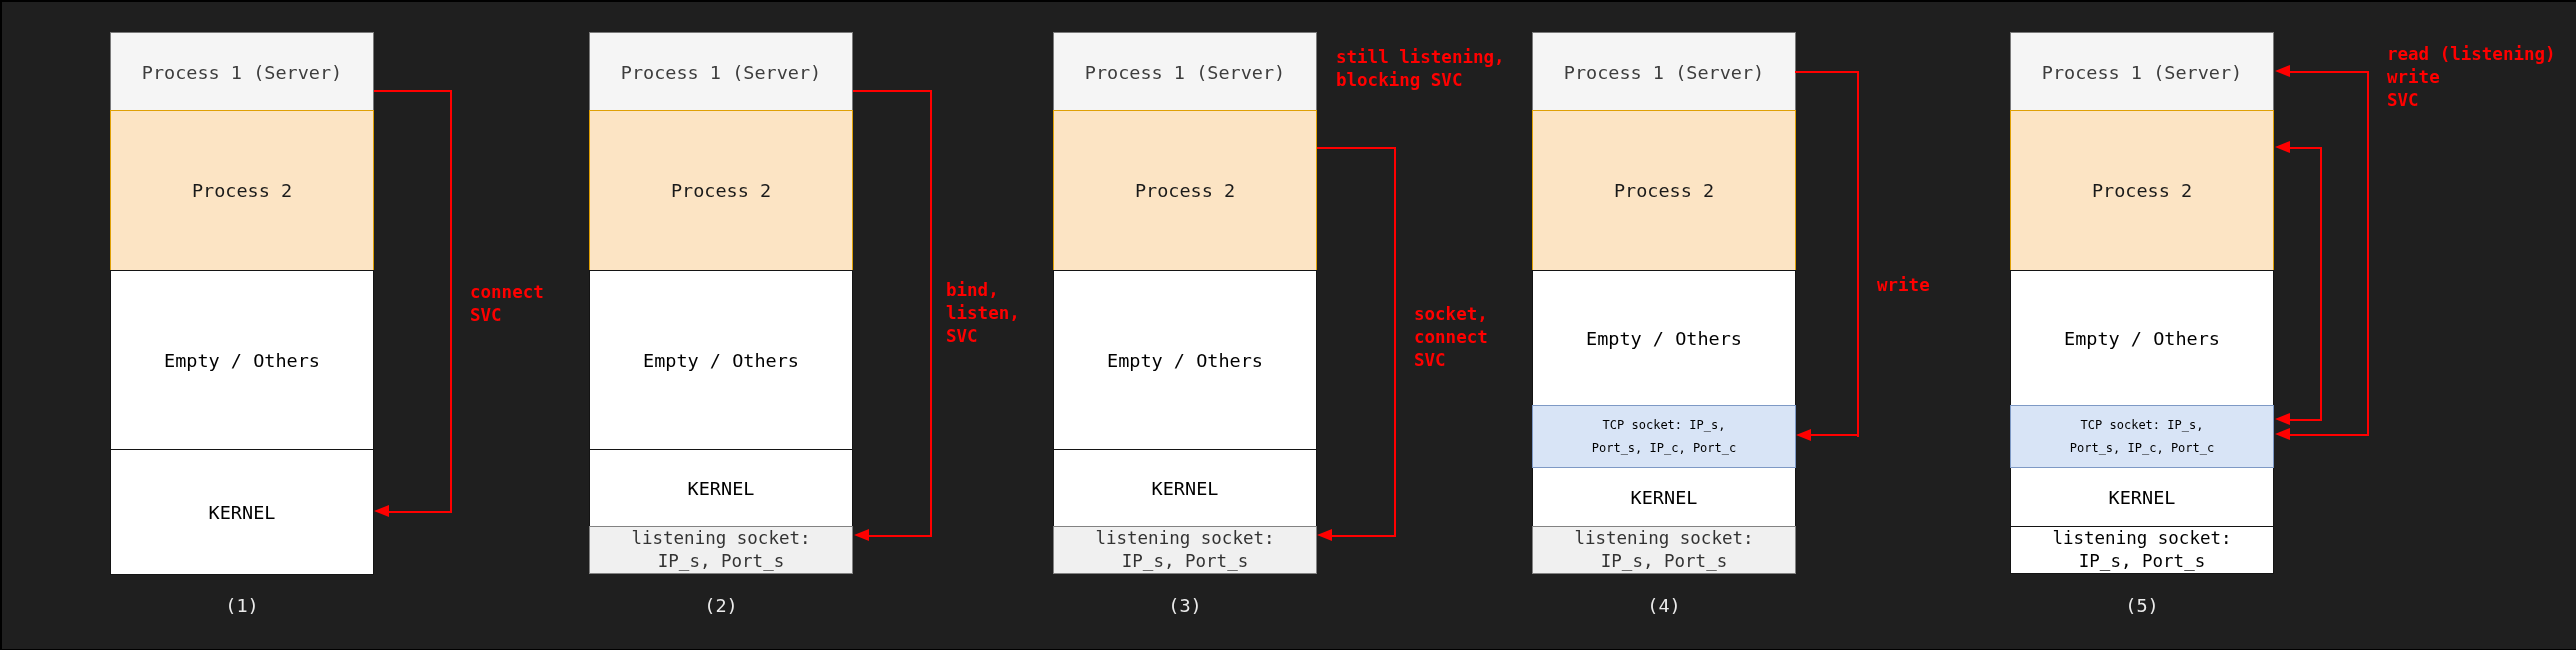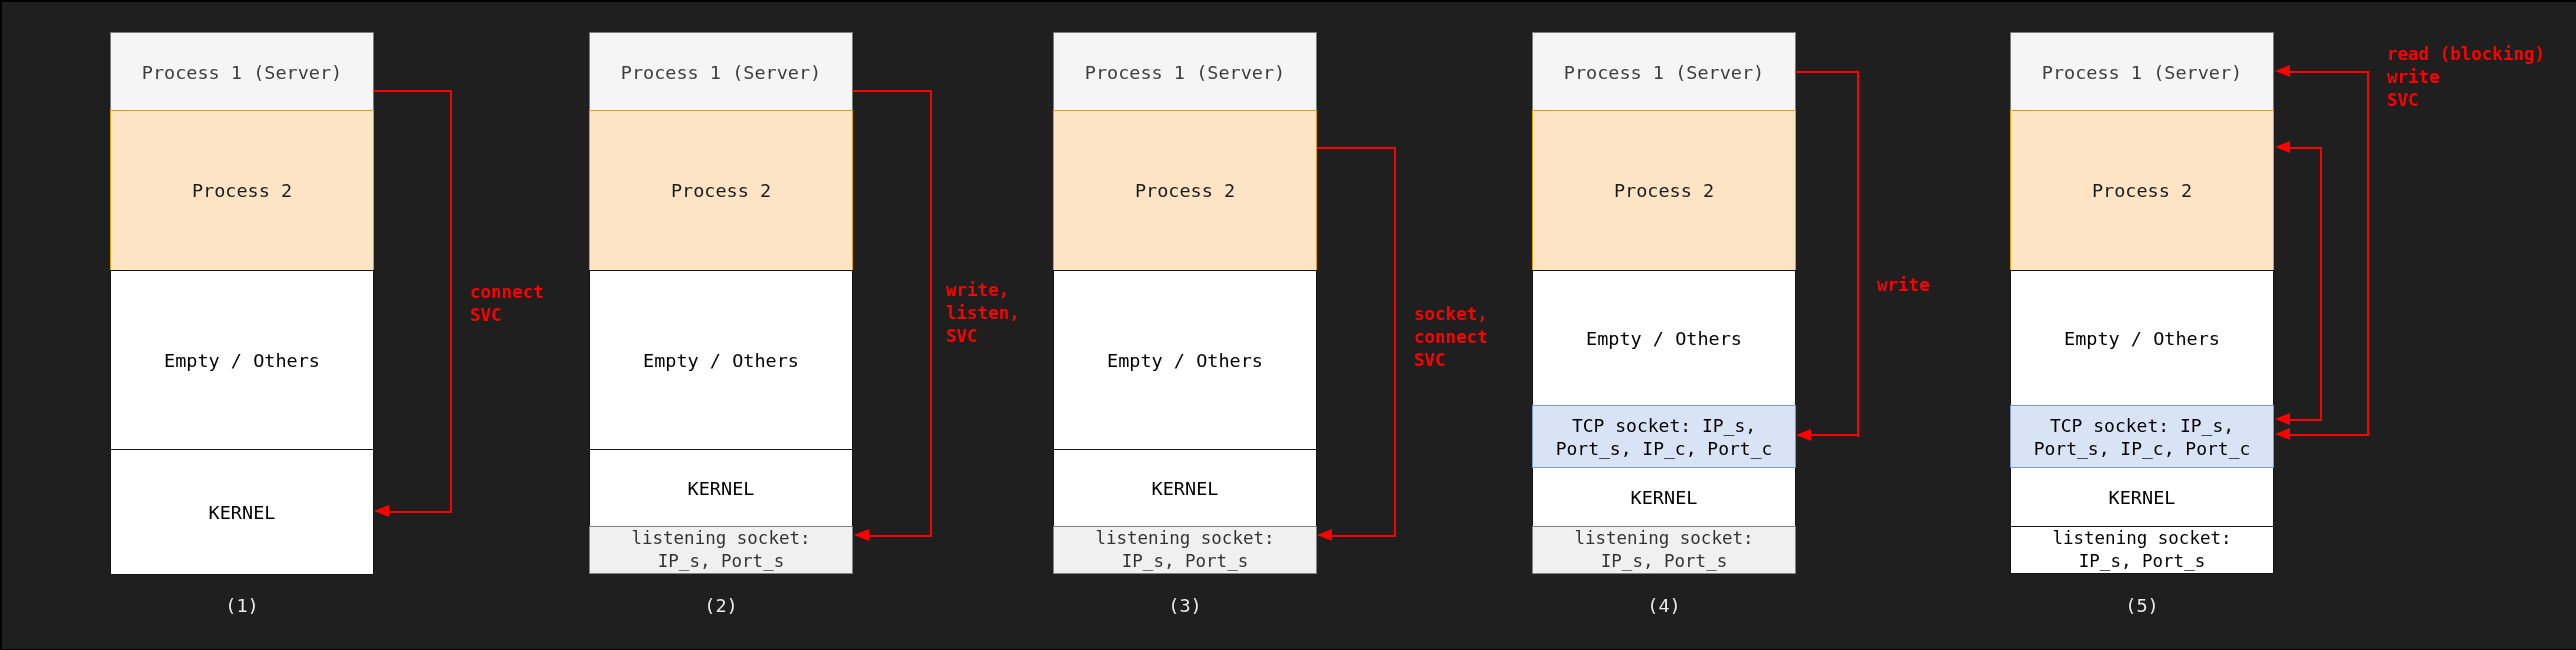--- a/index.html
+++ b/index.html
@@ -17,21 +17,21 @@
     box-sizing:border-box;
     display:flex;align-items:center;justify-content:center;
     text-align:center;
     font-size:18.5px;
     white-space:pre-line;
   }
   .p1{background:#f5f5f5;border:1.5px solid #7a7a7a;color:#3d3d3d;z-index:1;}
   .p2{background:#fce4c4;border:1.5px solid #dfa006;color:#1a1a1a;z-index:2;}
   .empty{background:#ffffff;border:1.5px solid #141414;color:#000;z-index:3;}
   .kernel{background:#ffffff;border:1.5px solid #141414;color:#000;z-index:4;}
-  .tcp{background:#d8e4f6;border:1.5px solid #7e99c5;color:#000;z-index:6;font-size:18px;line-height:23px;}
+  .tcp{background:#d8e4f6;border:1.5px solid #7e99c5;color:#000;z-index:6;font-size:12px;line-height:23px;}
   .strip{background:#f0f0f0;border:1.5px solid #828282;color:#333;z-index:6;font-size:17.5px;line-height:23px;}
   .strip.white{background:#fff;border-color:#141414;color:#000;}
   .caption{
     position:absolute;top:590px;height:26px;
     display:flex;align-items:center;justify-content:center;
     color:#ebebeb;font-size:18.5px;z-index:2;
   }
   .rlabel{
     position:absolute;color:#ff0000;font-weight:bold;
     font-size:17.5px;line-height:23px;white-space:pre-line;z-index:8;
@@ -67,31 +67,33 @@
   <div class="layer p2" style="left:587px;width:264px;top:108px;height:161px">Process 2</div>
   <div class="layer empty" style="left:587px;width:264px;top:268px;height:181px">Empty / Others</div>
   <div class="layer kernel" style="left:587px;width:264px;top:447px;height:79px">KERNEL</div>
   <div class="layer strip" style="left:587px;width:264px;top:524px;height:48px">listening socket:
 IP_s, Port_s</div>
   <div class="caption" style="left:587px;width:264px">(2)</div>
   <div class="aseg h" style="left:851px;top:88px;width:79px"></div>
   <div class="aseg v" style="left:928px;top:88px;height:447px"></div>
   <div class="aseg h" style="left:866px;top:533px;width:64px"></div>
   <div class="head" style="left:852px;top:527px"></div>
-  <div class="rlabel" style="left:944px;top:277px">write,
+  <div class="rlabel" style="left:944px;top:277px">bind,
 listen,
 SVC</div>
 
   <div class="layer p1" style="left:1051px;width:264px;top:30px;height:80px">Process 1 (Server)</div>
   <div class="layer p2" style="left:1051px;width:264px;top:108px;height:161px">Process 2</div>
   <div class="layer empty" style="left:1051px;width:264px;top:268px;height:181px">Empty / Others</div>
   <div class="layer kernel" style="left:1051px;width:264px;top:447px;height:79px">KERNEL</div>
   <div class="layer strip" style="left:1051px;width:264px;top:524px;height:48px">listening socket:
 IP_s, Port_s</div>
   <div class="caption" style="left:1051px;width:264px">(3)</div>
+  <div class="rlabel" style="left:1334px;top:44px">still listening,
+blocking SVC</div>
   <div class="aseg h" style="left:1315px;top:145px;width:79px"></div>
   <div class="aseg v" style="left:1392px;top:145px;height:390px"></div>
   <div class="aseg h" style="left:1329px;top:533px;width:64px"></div>
   <div class="head" style="left:1315px;top:527px"></div>
   <div class="rlabel" style="left:1412px;top:301px">socket,
 connect
 SVC</div>
 
   <div class="layer p1" style="left:1530px;width:264px;top:30px;height:80px">Process 1 (Server)</div>
   <div class="layer p2" style="left:1530px;width:264px;top:108px;height:161px">Process 2</div>
@@ -123,18 +125,18 @@
   <div class="aseg v" style="left:2365px;top:69px;height:365px"></div>
   <div class="aseg h" style="left:2287px;top:432px;width:79px"></div>
   <div class="head" style="left:2273px;top:426px"></div>
 
   <div class="head" style="left:2273px;top:139px"></div>
   <div class="aseg h" style="left:2287px;top:145px;width:33px"></div>
   <div class="aseg v" style="left:2318px;top:145px;height:274px"></div>
   <div class="aseg h" style="left:2287px;top:417px;width:33px"></div>
   <div class="head" style="left:2273px;top:411px"></div>
 
-  <div class="rlabel" style="left:2385px;top:41px">read (blocking)
+  <div class="rlabel" style="left:2385px;top:41px">read (listening)
 write
 SVC</div>
 
 </div>
 
 
 </body></html>

